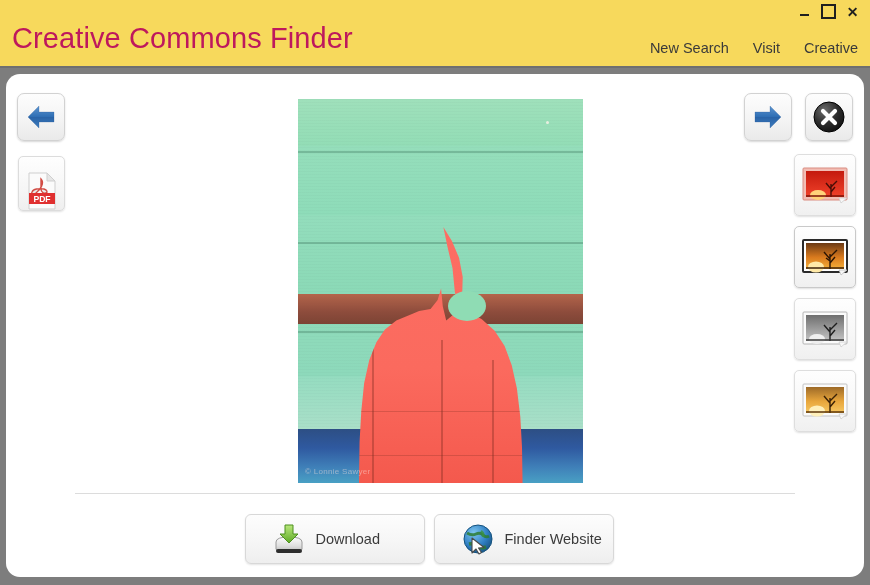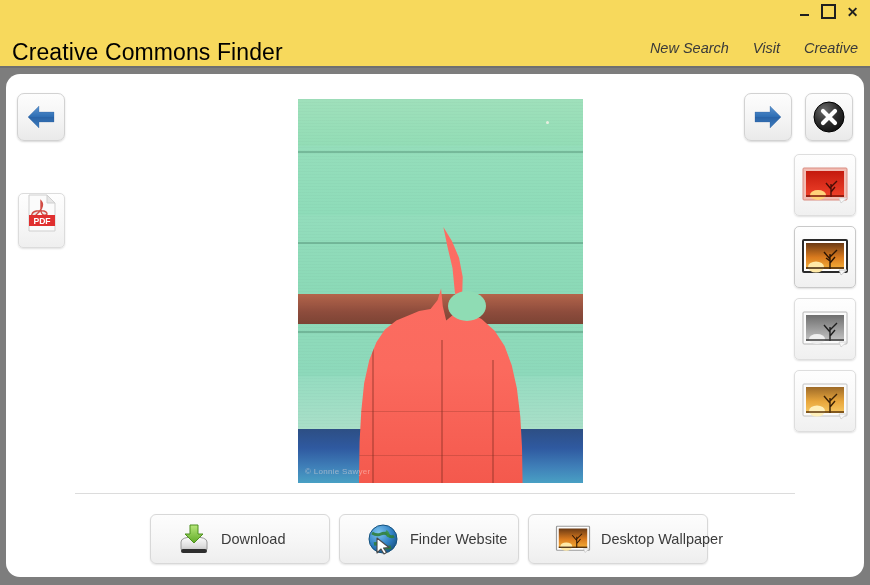--- a/index.html
+++ b/index.html
@@ -43,31 +43,31 @@
     margin-top: 7px;
   }
   .win-max::after {
     content: ""; display: block;
     width: 11px; height: 11px;
     border: 2px solid #1f1f1f;
   }
   .win-close { font-size: 14px; font-weight: bold; }
 
   .app-title {
-    position: absolute; left: 12px; top: 39px;
-    font-size: 23px; color: #000000;
+    position: absolute; left: 12px; top: 22px;
+    font-size: 29px; color: #be185d;
     letter-spacing: 0.1px;
     white-space: nowrap;
   }
   .menu {
     position: absolute; right: 12px; top: 40px;
     display: flex; gap: 24px;
     font-size: 14.5px; color: #3a3a3a;
   }
-  .menu-item { cursor: pointer; white-space: nowrap; font-style: italic; }
+  .menu-item { cursor: pointer; white-space: nowrap; }
 
   
   .body-area {
     position: relative;
     flex: 1 1 auto;
     padding: 6px 6px 8px 6px;
   }
   .panel {
     position: relative;
     width: 100%; height: 100%;
@@ -91,23 +91,22 @@
   .nav-close { right: 11px; top: 19px; }
 
   
   .pdfbtn {
     position: absolute; left: 12px; top: 82px;
     width: 47px; height: 55px;
     background: linear-gradient(180deg,#fefefe 0%,#f6f6f6 60%,#efefef 100%);
     border: 1px solid #dcdcdc;
     border-radius: 5px;
     box-shadow: 0 1px 2px rgba(0,0,0,.12);
-    display: flex; align-items: flex-start; justify-content: center;
+    display: flex; align-items: flex-end; justify-content: center;
     cursor: pointer;
-    margin-top: 37px;
   }
 
   
   .photo-wrap {
     position: absolute;
     left: 292px; top: 25px;
     width: 285px; height: 384px;
     overflow: hidden;
     background: #c2410c;
   }
@@ -438,38 +437,18 @@
               <circle cx="17" cy="17" r="14" fill="url(#glb)" stroke="#15527e" stroke-width="1"></circle>
               <path d="M6 11 q5 3 9 1 q4 -2 7 1 q3 3 6 1" stroke="#2e7d32" stroke-width="3" fill="none" opacity=".85"></path>
               <path d="M8 22 q5 -1 8 2 q3 3 9 1" stroke="#2e7d32" stroke-width="3.5" fill="none" opacity=".85"></path>
               <path d="M20 9 q3 2 2 6" stroke="#3a9140" stroke-width="2.6" fill="none" opacity=".8"></path>
               <path d="M11 16 L11 31 L15 27 L18 32 L20.5 30.5 L17.5 26 L23 25.5 Z" fill="#ffffff" stroke="#4a4a4a" stroke-width="1.1" stroke-linejoin="round"></path>
             </svg>
           </span>
           <span class="action-label">Finder Website</span>
         </div>
 
-        <div class="action-btn">
-          <span class="icon-box">
-            <svg width="36" height="32" viewBox="0 0 48 40">
-              <defs>
-                <linearGradient id="wp" x1="0" y1="0" x2="0" y2="1">
-                  <stop offset="0%" stop-color="#6b3a14"></stop>
-                  <stop offset="55%" stop-color="#d97a1e"></stop>
-                  <stop offset="100%" stop-color="#f5b03a"></stop>
-                </linearGradient>
-              </defs>
-              <rect x="2" y="3" width="44" height="32" rx="1" fill="#ffffff" stroke="#9a9a9a" stroke-width="1.6"></rect>
-              <rect x="5" y="6" width="38" height="26" fill="url(#wp)"></rect>
-              <ellipse cx="15" cy="30" rx="8" ry="5.5" fill="#ffe9a8"></ellipse>
-              <path d="M29 32 V17 M29 22 L23 15 M29 20 L36 13 M29 26 L34 20" stroke="#2b1505" stroke-width="1.4" fill="none"></path>
-              <path d="M5 31 H43" stroke="#3d1f07" stroke-width="1.6"></path>
-              <path d="M38 33 l8 0 l-6 5 z" fill="#f7f7f7" stroke="#bfbfbf" stroke-width=".8"></path>
-            </svg>
-          </span>
-          <span class="action-label">Desktop Wallpaper</span>
-        </div>
 
       </div>
 
     </div>
   </div>
 </div>
 
 </body></html>

